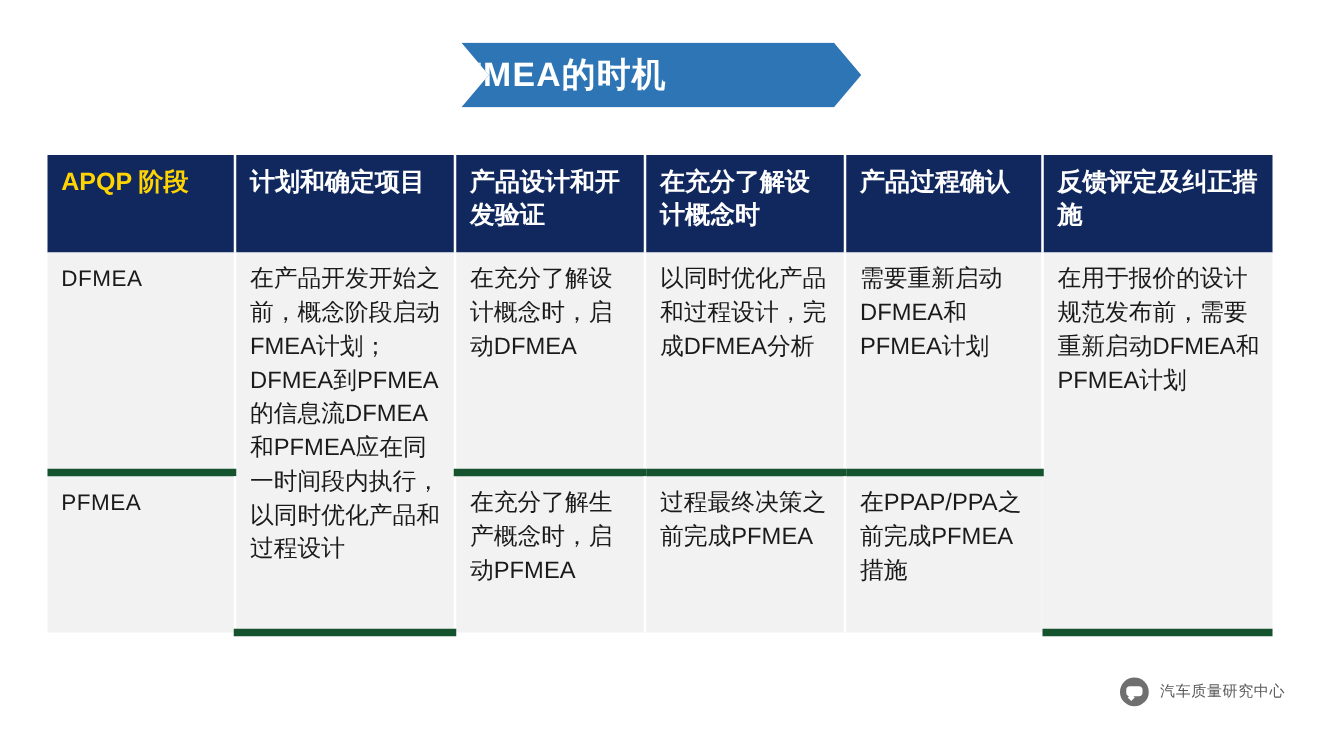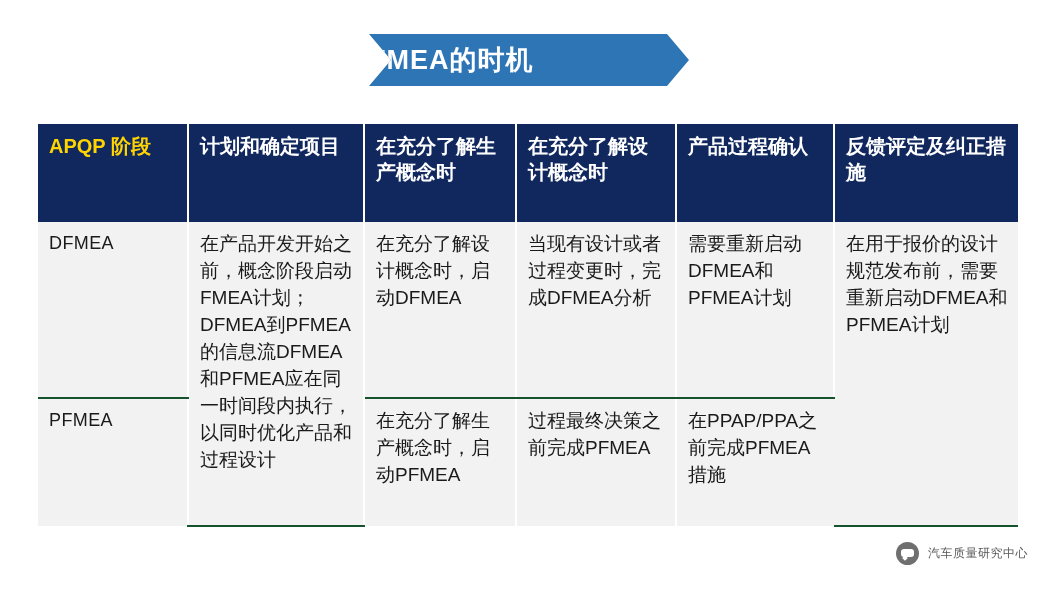--- a/index.html
+++ b/index.html
@@ -68,33 +68,33 @@
     padding: 9px 10px 9px 11px;
     box-sizing: border-box;
   }
   thead th {
     background: #10285e;
     color: #ffffff;
     font-size: 20px;
     font-weight: bold;
     line-height: 1.32;
     border-right: 2px solid #ffffff;
-    height: 98px;
+    height: 78px;
   }
   thead th:last-child { border-right: none; }
   thead th.first-head { color: #ffffff; }
   .hl-yellow { color: #ffd400; }
 
   tbody td {
     background: #f2f2f2;
     color: #1a1a1a;
     font-size: 19px;
     line-height: 1.42;
     border-right: 2px solid #ffffff;
-    border-bottom: 2px solid #14532d;
+    border-bottom: 6px solid #14532d;
   }
   tbody td:last-child { border-right: none; }
   tbody tr:last-child td { border-bottom: none; }
 
   tbody td.label-cell {
     font-size: 18px;
     letter-spacing: 0.4px;
   }
   .row1 td { height: 176px; }
   .row2 td { height: 128px; }
@@ -167,32 +167,32 @@
         <col class="col-1">
         <col class="col-2">
         <col class="col-3">
         <col class="col-4">
         <col class="col-5">
       </colgroup>
       <thead>
         <tr>
           <th class="first-head"><span class="hl-yellow">APQP 阶段</span></th>
           <th>计划和确定项目</th>
-          <th>在充分了解生产概念时</th>
+          <th>产品设计和开发验证</th>
           <th>在充分了解设计概念时</th>
           <th>产品过程确认</th>
           <th>反馈评定及纠正措施</th>
         </tr>
       </thead>
       <tbody>
         <tr class="row1">
           <td class="label-cell">DFMEA</td>
           <td class="span-cell" rowspan="2">在产品开发开始之前，概念阶段启动FMEA计划；DFMEA到PFMEA的信息流DFMEA和PFMEA应在同一时间段内执行，以同时优化产品和过程设计</td>
           <td>在充分了解设计概念时，启动DFMEA</td>
-          <td>当现有设计或者过程变更时，完成DFMEA分析</td>
+          <td>以同时优化产品和过程设计，完成DFMEA分析</td>
           <td>需要重新启动DFMEA和PFMEA计划</td>
           <td rowspan="2">在用于报价的设计规范发布前，需要重新启动DFMEA和PFMEA计划</td>
         </tr>
         <tr class="row2">
           <td class="label-cell">PFMEA</td>
           <td>在充分了解生产概念时，启动PFMEA</td>
           <td>过程最终决策之前完成PFMEA</td>
           <td>在PPAP/PPA之前完成PFMEA措施</td>
         </tr>
       </tbody>

